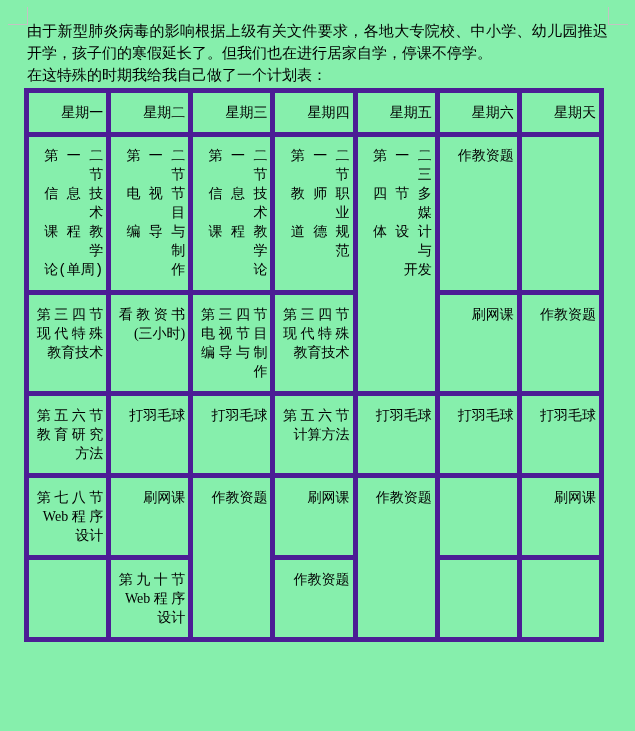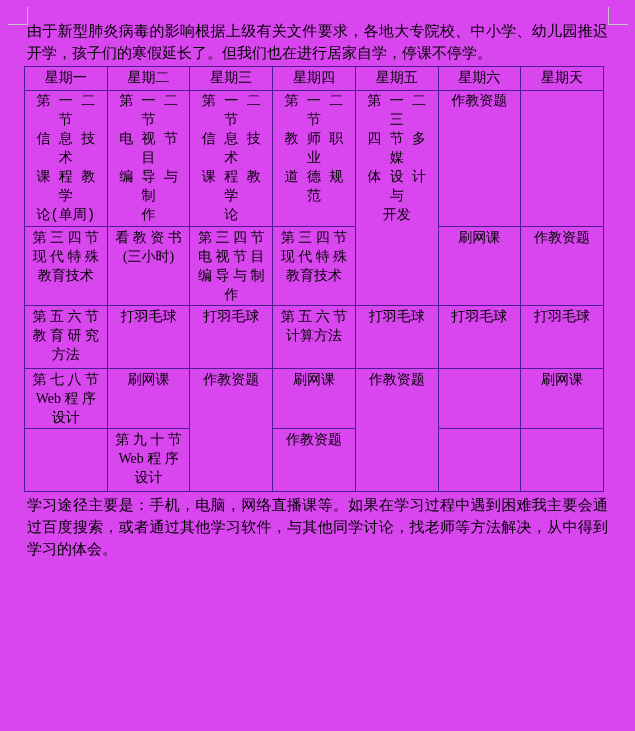--- a/index.html
+++ b/index.html
@@ -1,20 +1,20 @@
 <!DOCTYPE html>
 <html><head>
 <meta charset="utf-8">
 <style>
   html, body { margin: 0; padding: 0; background: #fff; }
   .page {
     position: relative;
     width: 635px;
     height: 731px;
-    background: #d946ef;
+    background: #86efac;
     font-family: "Liberation Serif", "DejaVu Serif", serif;
     color: #000000;
     overflow: hidden;
   }
   .crop-mark {
     position: absolute;
     top: 7px;
     width: 19px;
     height: 17px;
   }
@@ -43,24 +43,24 @@
   table.schedule {
     border-collapse: collapse;
     table-layout: fixed;
     width: 580px;
     margin-left: -3px;
     margin-top: 2px;
     margin-bottom: 2px;
   }
   table.schedule th,
   table.schedule td {
-    border: 1px solid #4c1d95;
+    border: 5px solid #4c1d95;
     vertical-align: top;
-    text-align: center;
-    padding: 1px 3px;
+    text-align: right;
+    padding: 10px 3px;
     font-size: 14px;
     line-height: 19px;
     font-weight: normal;
     white-space: pre-line;
     overflow: hidden;
   }
   tr.row-head { height: 24px; }
   tr.row-1 { height: 84px; font-family: Liberation Mono, monospace; }
   tr.row-2 { height: 76px; }
   tr.row-3 { height: 63px; }
@@ -71,20 +71,21 @@
 <body>
 
 <div class="page">
 
   <div class="crop-mark left"></div>
   <div class="crop-mark right"></div>
 
   <div class="content">
 
     <div class="para">由于新型肺炎病毒的影响根据上级有关文件要求，各地大专院校、中小学、幼儿园推迟开学，孩子们的寒假延长了。但我们也在进行居家自学，停课不停学。</div>
+    <div class="para">在这特殊的时期我给我自己做了一个计划表：</div>
 
     <table class="schedule">
       <tbody>
           <tr class="row-head">
         <th>星期一</th>
         <th>星期二</th>
         <th>星期三</th>
         <th>星期四</th>
         <th>星期五</th>
         <th>星期六</th>
@@ -157,16 +158,15 @@
         <td>第 九 十 节
 Web 程 序
 设计</td>
         <td>作教资题</td>
         <td></td>
         <td></td>
       </tr>
     </tbody>
       </table>
 
-    <div class="para">学习途径主要是：手机，电脑，网络直播课等。如果在学习过程中遇到困难我主要会通过百度搜索，或者通过其他学习软件，与其他同学讨论，找老师等方法解决，从中得到学习的体会。</div>
 
   </div>
 </div>
 
 </body></html>

